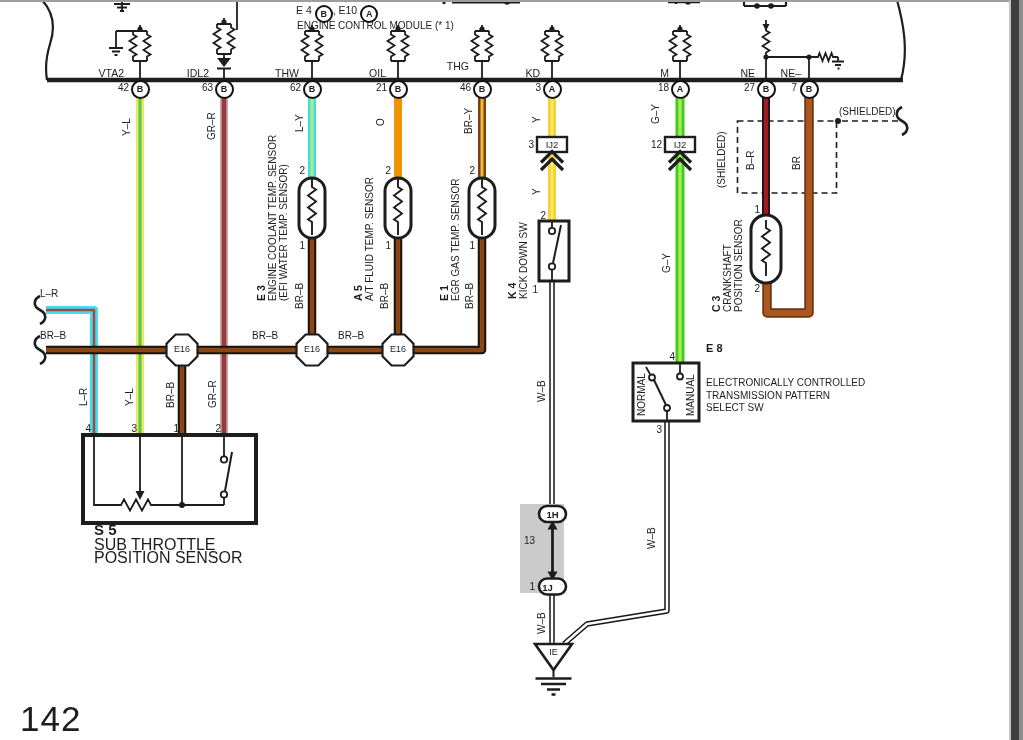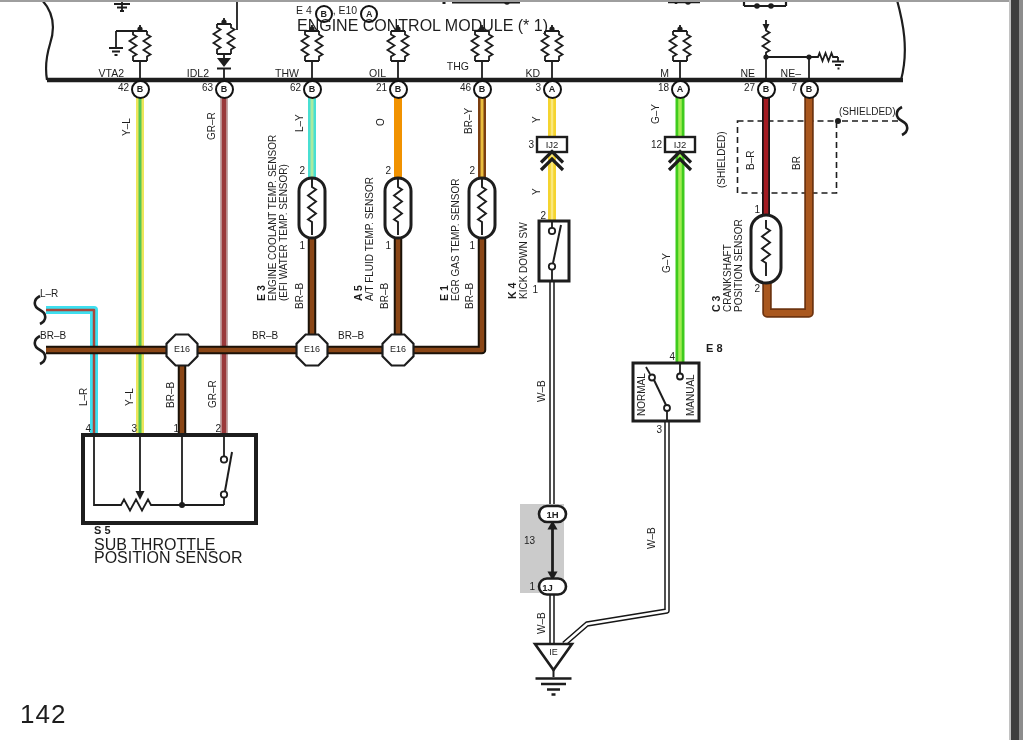--- a/index.html
+++ b/index.html
@@ -10,21 +10,21 @@
   .vlab{position:absolute;font-size:10px;line-height:11px;white-space:pre;
         transform-origin:0 0;transform:rotate(-90deg);}
   .b{font-weight:bold;}
   .num{position:absolute;font-size:10px;white-space:nowrap;transform:translateX(-100%);}
   .pinlab{position:absolute;font-size:10.5px;white-space:nowrap;transform:translateX(-100%);}
   .conn{position:absolute;width:15px;height:15px;border:2.3px solid #121212;border-radius:50%;
         background:#fff;font-size:9px;font-weight:bold;line-height:15px;text-align:center;}
   .ctext{position:absolute;text-align:center;font-size:9px;}
   .inlconn{display:inline-block;width:14px;height:14px;border:2px solid #121212;border-radius:50%;
         font-size:9px;font-weight:bold;line-height:14px;text-align:center;vertical-align:-3px;background:#fff;}
-  .pageno{position:absolute;font-size:26px;letter-spacing:1px;}
+  .pageno{position:absolute;font-size:35px;letter-spacing:1px;}
   .topedge{position:absolute;left:0;top:0;width:1023px;height:2px;background:#9e9e9e;}
   .rightedge{position:absolute;top:0;left:1009px;width:14px;height:740px;
         background:linear-gradient(to right,#c2c2c2 0 2px,#3e3e3e 2px 10px,#8c8c8c 10px 14px);}
 </style>
 </head>
 <body>
 
 <div class="stage">
 
 <svg width="1023" height="740" viewBox="0 0 1023 740">
@@ -262,21 +262,21 @@
   </g>
 
   <g stroke="#1d1d1d">
     <path d="M535,644 L572,644 L553.5,670 Z" fill="#fff" stroke-width="2.6"></path>
     <path d="M553.5,670 V677" fill="none" stroke-width="2"></path>
     <path d="M535.5,678.5 H571.5 M541,684 H566 M547,689.5 H560 M551.5,694.5 H555.5" fill="none" stroke-width="2.5"></path>
   </g>
 </svg>
 
 <div class="hlab" style="left:296px;top:4px;font-size:10.5px"><span>E 4</span> <span class="inlconn">B</span><span>, E10</span> <span class="inlconn">A</span></div>
-<div class="hlab" style="left:297px;top:20px;font-size:16px">ENGINE CONTROL MODULE (* 1)</div>
+<div class="hlab" style="left:297px;top:20px;font-size:10px">ENGINE CONTROL MODULE (* 1)</div>
 
 <div class="pinlab" style="left:124px;top:67px">VTA2</div>
 <div class="pinlab" style="left:209px;top:67px">IDL2</div>
 <div class="pinlab" style="left:299px;top:67px">THW</div>
 <div class="pinlab" style="left:386px;top:67px">OIL</div>
 <div class="pinlab" style="left:469px;top:60px">THG</div>
 <div class="pinlab" style="left:540px;top:67px">KD</div>
 <div class="pinlab" style="left:669px;top:67px">M</div>
 <div class="pinlab" style="left:755px;top:67px">NE</div>
 <div class="pinlab" style="left:801px;top:67px">NE–</div>
@@ -345,39 +345,42 @@
 <div class="ctext" style="left:385px;top:344px;width:26px">E16</div>
 
 <div class="vlab" style="left:78px;top:406px">L–R</div>
 <div class="vlab" style="left:124px;top:406px">Y–L</div>
 <div class="vlab" style="left:165px;top:408px">BR–B</div>
 <div class="vlab" style="left:207px;top:408px">GR–R</div>
 <div class="num" style="left:91px;top:423px">4</div>
 <div class="num" style="left:137px;top:423px">3</div>
 <div class="num" style="left:179px;top:423px">1</div>
 <div class="num" style="left:221px;top:423px">2</div>
-<div class="hlab b" style="left:94px;top:524px;font-size:11px">S 5</div>
+<div class="hlab b" style="left:94px;top:524px;font-size:15px">S 5</div>
 <div class="hlab" style="left:94px;top:538px;font-size:16px;line-height:13px">SUB THROTTLE
 POSITION SENSOR</div>
 
 <div class="num" style="left:534px;top:139px">3</div>
 <div class="ctext" style="left:537px;top:139px;width:30px;font-size:9.5px">IJ2</div>
 <div class="num" style="left:662px;top:139px">12</div>
 <div class="ctext" style="left:665px;top:139px;width:30px;font-size:9.5px">IJ2</div>
 <div class="num" style="left:546px;top:210px">2</div>
 <div class="num" style="left:538px;top:284px">1</div>
 <div class="vlab b" style="left:507px;top:299px;font-size:10.5px">K 4</div>
 <div class="vlab" style="left:518px;top:299px">KICK DOWN SW</div>
 <div class="vlab" style="left:536px;top:402px">W–B</div>
 
 <div class="num" style="left:675px;top:351px">4</div>
 <div class="num" style="left:662px;top:424px">3</div>
 <div class="vlab" style="left:636px;top:416px">NORMAL</div>
 <div class="vlab" style="left:685px;top:416px">MANUAL</div>
 <div class="hlab b" style="left:706px;top:342px;font-size:11px">E 8</div>
+<div class="hlab" style="left:706px;top:377px;line-height:12.5px">ELECTRONICALLY CONTROLLED
+TRANSMISSION PATTERN
+SELECT SW</div>
 <div class="vlab" style="left:646px;top:549px">W–B</div>
 
 <div class="num" style="left:760px;top:204px">1</div>
 <div class="num" style="left:760px;top:283px">2</div>
 <div class="vlab b" style="left:711px;top:312px;font-size:10.5px">C 3</div>
 <div class="vlab" style="left:722px;top:312px">CRANKSHAFT
 POSITION SENSOR</div>
 
 <div class="num" style="left:535px;top:535px">13</div>
 <div class="ctext b" style="left:539px;top:509px;width:27px;font-size:9.5px">1H</div>

